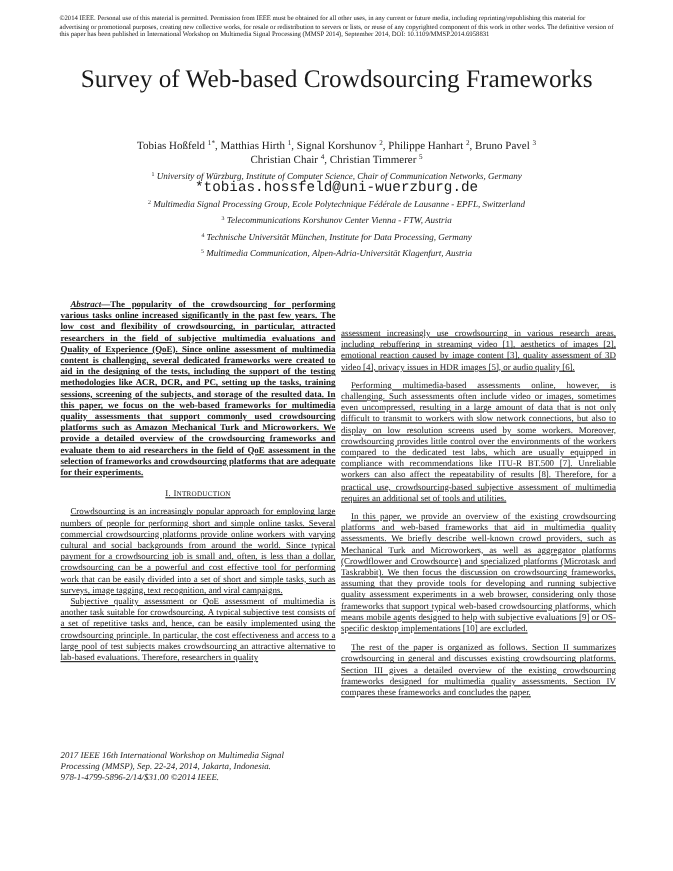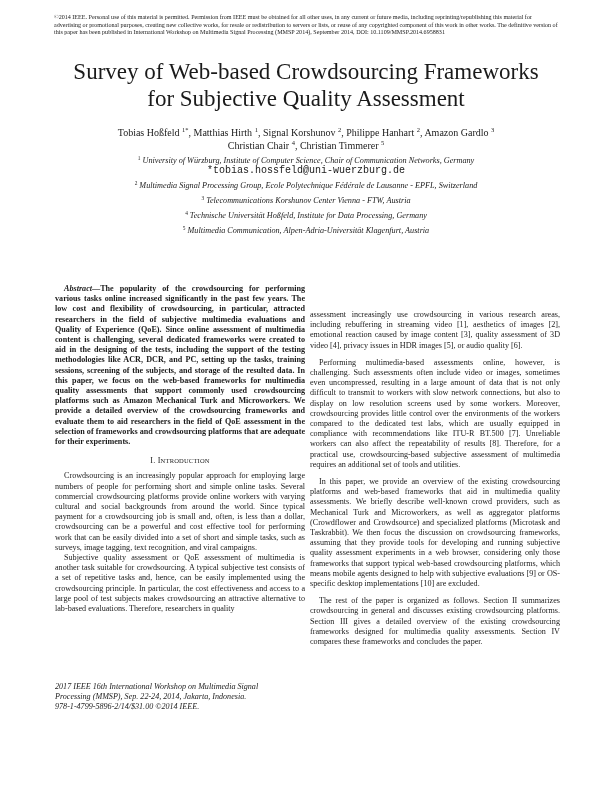--- a/index.html
+++ b/index.html
@@ -1,60 +1,59 @@
 <!DOCTYPE html>
 <html><head>
 <meta charset="utf-8">
 <style>
   html, body { margin: 0; padding: 0; background: #ffffff; }
   body { width: 612px; height: 792px; position: relative; overflow: hidden; color: #1a1a1a; font-family: "Liberation Serif", serif; }
   .copyright { position: absolute; left: 54px; top: 14px; width: 506px; font-size: 6.1px; line-height: 7.6px; text-align: left; }
   .title { position: absolute; left: 40px; top: 58px; width: 532px; text-align: center; font-size: 23px; line-height: 27px; }
   .authors { position: absolute; left: 40px; top: 127px; width: 532px; text-align: center; font-size: 10px; line-height: 12.6px; }
   .affils { position: absolute; left: 40px; top: 156px; width: 532px; text-align: center; font-size: 8.2px; line-height: 10.4px; font-style: italic; }
-  .affils .email { font-family: "Liberation Mono", monospace; font-style: normal; font-size: 10px; display: block; }
+  .affils .email { font-family: "Liberation Mono", monospace; font-style: normal; font-size: 13px; display: block; }
   .affils .aff { display: block; margin-bottom: 4.6px; }
   .affils .aff.nomb { margin-bottom: 0; }
   sup { font-size: 0.65em; line-height: 0; vertical-align: 0.55em; font-style: normal; }
-  .col { position: absolute; top: 284px; width: 250px; font-size: 8.15px; line-height: 10.2px; text-align: justify; }
+  .col { position: absolute; top: 272px; width: 250px; font-size: 8.15px; line-height: 10.2px; text-align: justify; text-decoration: underline; }
   .col-left { left: 55px; }
   .col-right { left: 310px; margin-top: 26px; }
   .abstract { font-weight: bold; text-indent: 9px; }
   .abstract .lbl { font-style: italic; font-weight: bold; }
   .sec-head { text-align: center; margin: 9px 0 5px 0; letter-spacing: 0.2px; }
   .sec-head .sc { font-size: 0.8em; }
   p { margin: 0; text-indent: 9px; }
   .col-right p + p { margin-top: 7px; }
   .footnote { position: absolute; left: 55px; top: 682px; width: 250px; font-size: 8.1px; line-height: 10.2px; font-style: italic; }
 </style>
 </head>
 <body>
 
 <div class="copyright">©2014 IEEE. Personal use of this material is permitted. Permission from IEEE must be obtained for all other uses, in any current or future media, including reprinting/republishing this material for advertising or promotional purposes, creating new collective works, for resale or redistribution to servers or lists, or reuse of any copyrighted component of this work in other works. The definitive version of this paper has been published in International Workshop on Multimedia Signal Processing (MMSP 2014), September 2014, DOI: 10.1109/MMSP.2014.6958831</div>
 
 <div class="title">
   <div>Survey of Web-based Crowdsourcing Frameworks</div>
-  <div>for Subjective Quality Assessment</div>
 </div>
 
 <div class="authors">
   <div>
-    <span>Tobias Hoßfeld</span> <sup>1*</sup><span>, </span><span>Matthias Hirth</span> <sup>1</sup><span>, </span><span>Signal Korshunov</span> <sup>2</sup><span>, </span><span>Philippe Hanhart</span> <sup>2</sup><span>, </span><span>Amazon Gardlo</span> <sup>3</sup>
+    <span>Tobias Hoßfeld</span> <sup>1*</sup><span>, </span><span>Matthias Hirth</span> <sup>1</sup><span>, </span><span>Signal Korshunov</span> <sup>2</sup><span>, </span><span>Philippe Hanhart</span> <sup>2</sup><span>, </span><span>Bruno Pavel</span> <sup>3</sup>
   </div>
   <div>
     <span>Christian Chair</span> <sup>4</sup><span>, </span><span>Christian Timmerer</span> <sup>5</sup>
   </div>
 </div>
 
 <div class="affils">
   <span class="aff nomb"><sup>1</sup> <span>University of Würzburg, Institute of Computer Science, Chair of Communication Networks, Germany</span></span>
   <span class="email aff">*tobias.hossfeld@uni-wuerzburg.de</span>
   <span class="aff"><sup>2</sup> <span>Multimedia Signal Processing Group, Ecole Polytechnique Fédérale de Lausanne - EPFL, Switzerland</span></span>
   <span class="aff"><sup>3</sup> <span>Telecommunications Korshunov Center Vienna - FTW, Austria</span></span>
-  <span class="aff"><sup>4</sup> <span>Technische Universität Hoßfeld, Institute for Data Processing, Germany</span></span>
+  <span class="aff"><sup>4</sup> <span>Technische Universität München, Institute for Data Processing, Germany</span></span>
   <span class="aff"><sup>5</sup> <span>Multimedia Communication, Alpen-Adria-Universität Klagenfurt, Austria</span></span>
 </div>
 
 <div class="col col-left">
   <p class="abstract"><span class="lbl">Abstract</span><span>—The popularity of the crowdsourcing for performing various tasks online increased significantly in the past few years. The low cost and flexibility of crowdsourcing, in particular, attracted researchers in the field of subjective multimedia evaluations and Quality of Experience (QoE). Since online assessment of multimedia content is challenging, several dedicated frameworks were created to aid in the designing of the tests, including the support of the testing methodologies like ACR, DCR, and PC, setting up the tasks, training sessions, screening of the subjects, and storage of the resulted data. In this paper, we focus on the web-based frameworks for multimedia quality assessments that support commonly used crowdsourcing platforms such as Amazon Mechanical Turk and Microworkers. We provide a detailed overview of the crowdsourcing frameworks and evaluate them to aid researchers in the field of QoE assessment in the selection of frameworks and crowdsourcing platforms that are adequate for their experiments.</span></p>
   <div class="sec-head"><span>I. I</span><span class="sc">NTRODUCTION</span></div>
   <p>Crowdsourcing is an increasingly popular approach for employing large numbers of people for performing short and simple online tasks. Several commercial crowdsourcing platforms provide online workers with varying cultural and social backgrounds from around the world. Since typical payment for a crowdsourcing job is small and, often, is less than a dollar, crowdsourcing can be a powerful and cost effective tool for performing work that can be easily divided into a set of short and simple tasks, such as surveys, image tagging, text recognition, and viral campaigns.</p>
   <p>Subjective quality assessment or QoE assessment of multimedia is another task suitable for crowdsourcing. A typical subjective test consists of a set of repetitive tasks and, hence, can be easily implemented using the crowdsourcing principle. In particular, the cost effectiveness and access to a large pool of test subjects makes crowdsourcing an attractive alternative to lab-based evaluations. Therefore, researchers in quality</p>
 </div>
 

